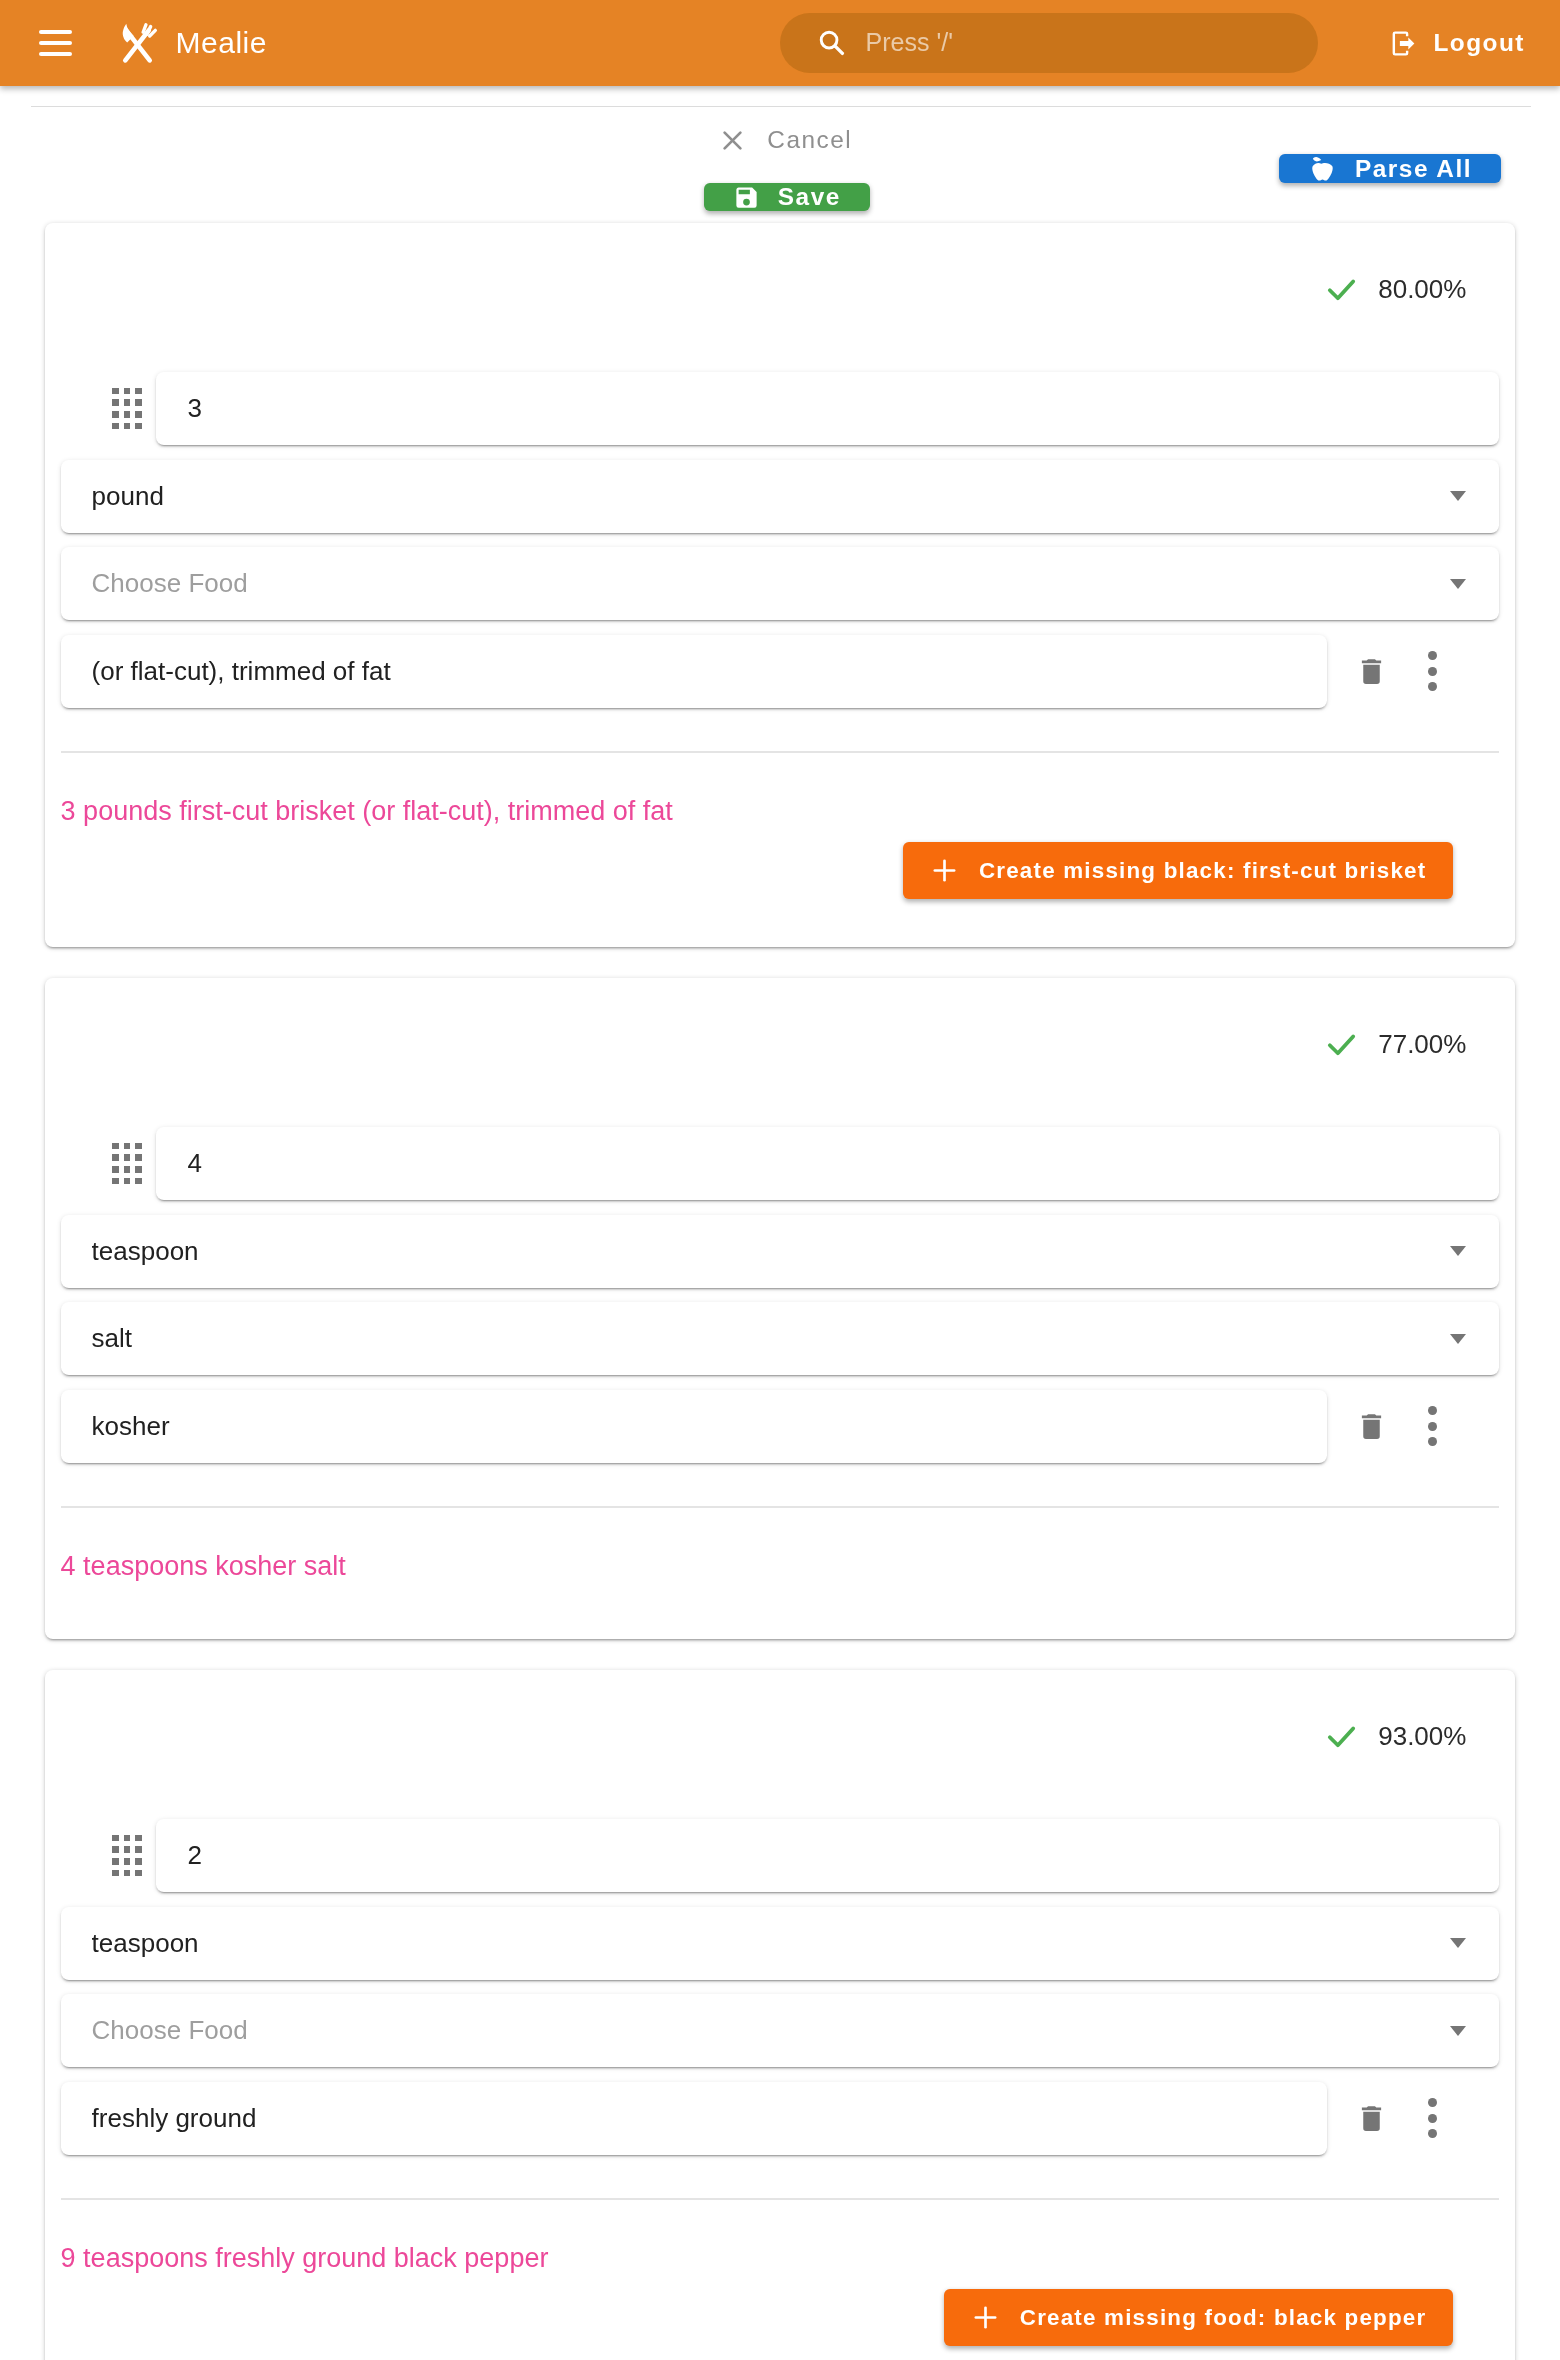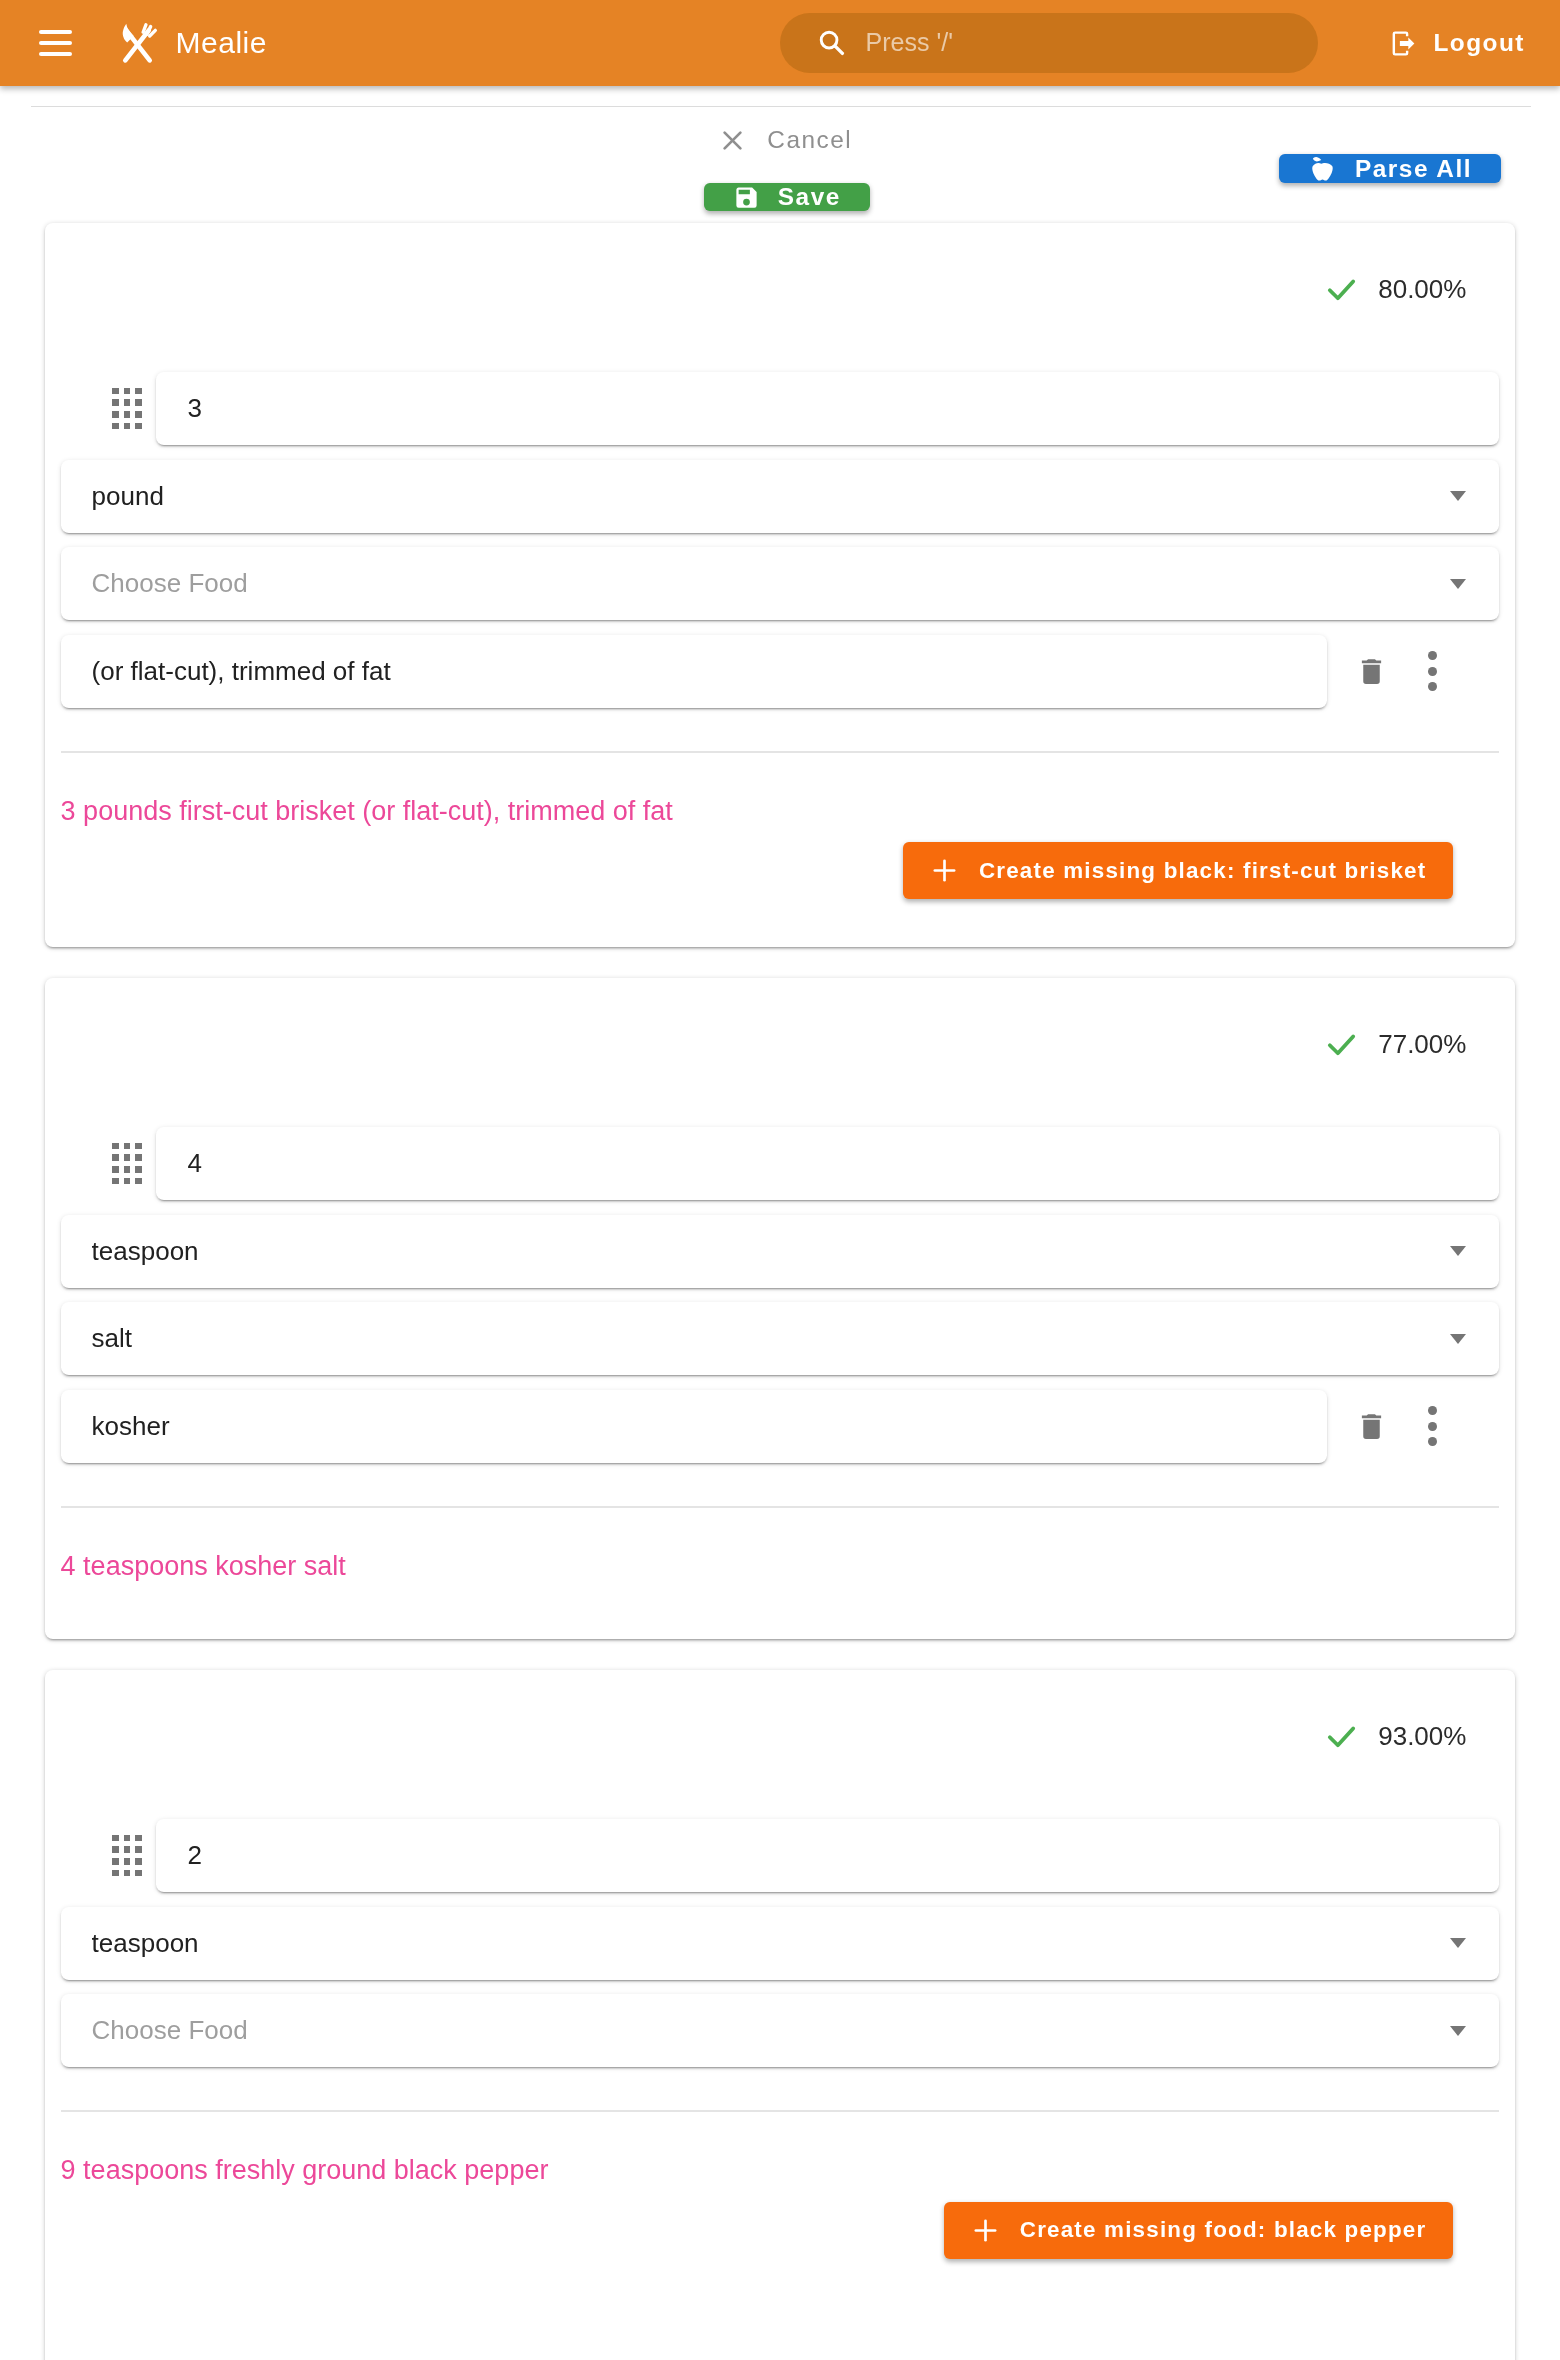--- a/index.html
+++ b/index.html
@@ -319,20 +319,35 @@
     </div>
   </div>
 
   <div class="select-row">
     <div class="field select-field">
       <input type="text" placeholder="Choose Food" style="">
       <span class="caret"></span>
     </div>
   </div>
 
+  <div class="note-row">
+    <div class="field note-field">
+      <input type="text" value="freshly ground" style="">
+    </div>
+    <button class="icon-btn trash-btn">
+      <svg width="33" height="33" viewBox="0 0 24 24">
+        <path fill="#757575" d="M19,4H15.5L14.5,3H9.5L8.5,4H5V6H19M6,19A2,2 0 0,0 8,21H16A2,2 0 0,0 18,19V7H6V19Z"></path>
+      </svg>
+    </button>
+    <button class="icon-btn kebab-btn">
+        <i></i>
+        <i></i>
+        <i></i>
+      </button>
+  </div>
 
   <div class="card-divider"></div>
   <div class="summary">9 teaspoons freshly ground black pepper</div>
 
   <div class="create-row">
     <button class="btn btn-create">
       <svg width="29" height="29" viewBox="0 0 24 24">
         <line x1="12" y1="4" x2="12" y2="20" stroke="#fff" stroke-width="2.2" stroke-linecap="round"></line>
         <line x1="4" y1="12" x2="20" y2="12" stroke="#fff" stroke-width="2.2" stroke-linecap="round"></line>
       </svg>

